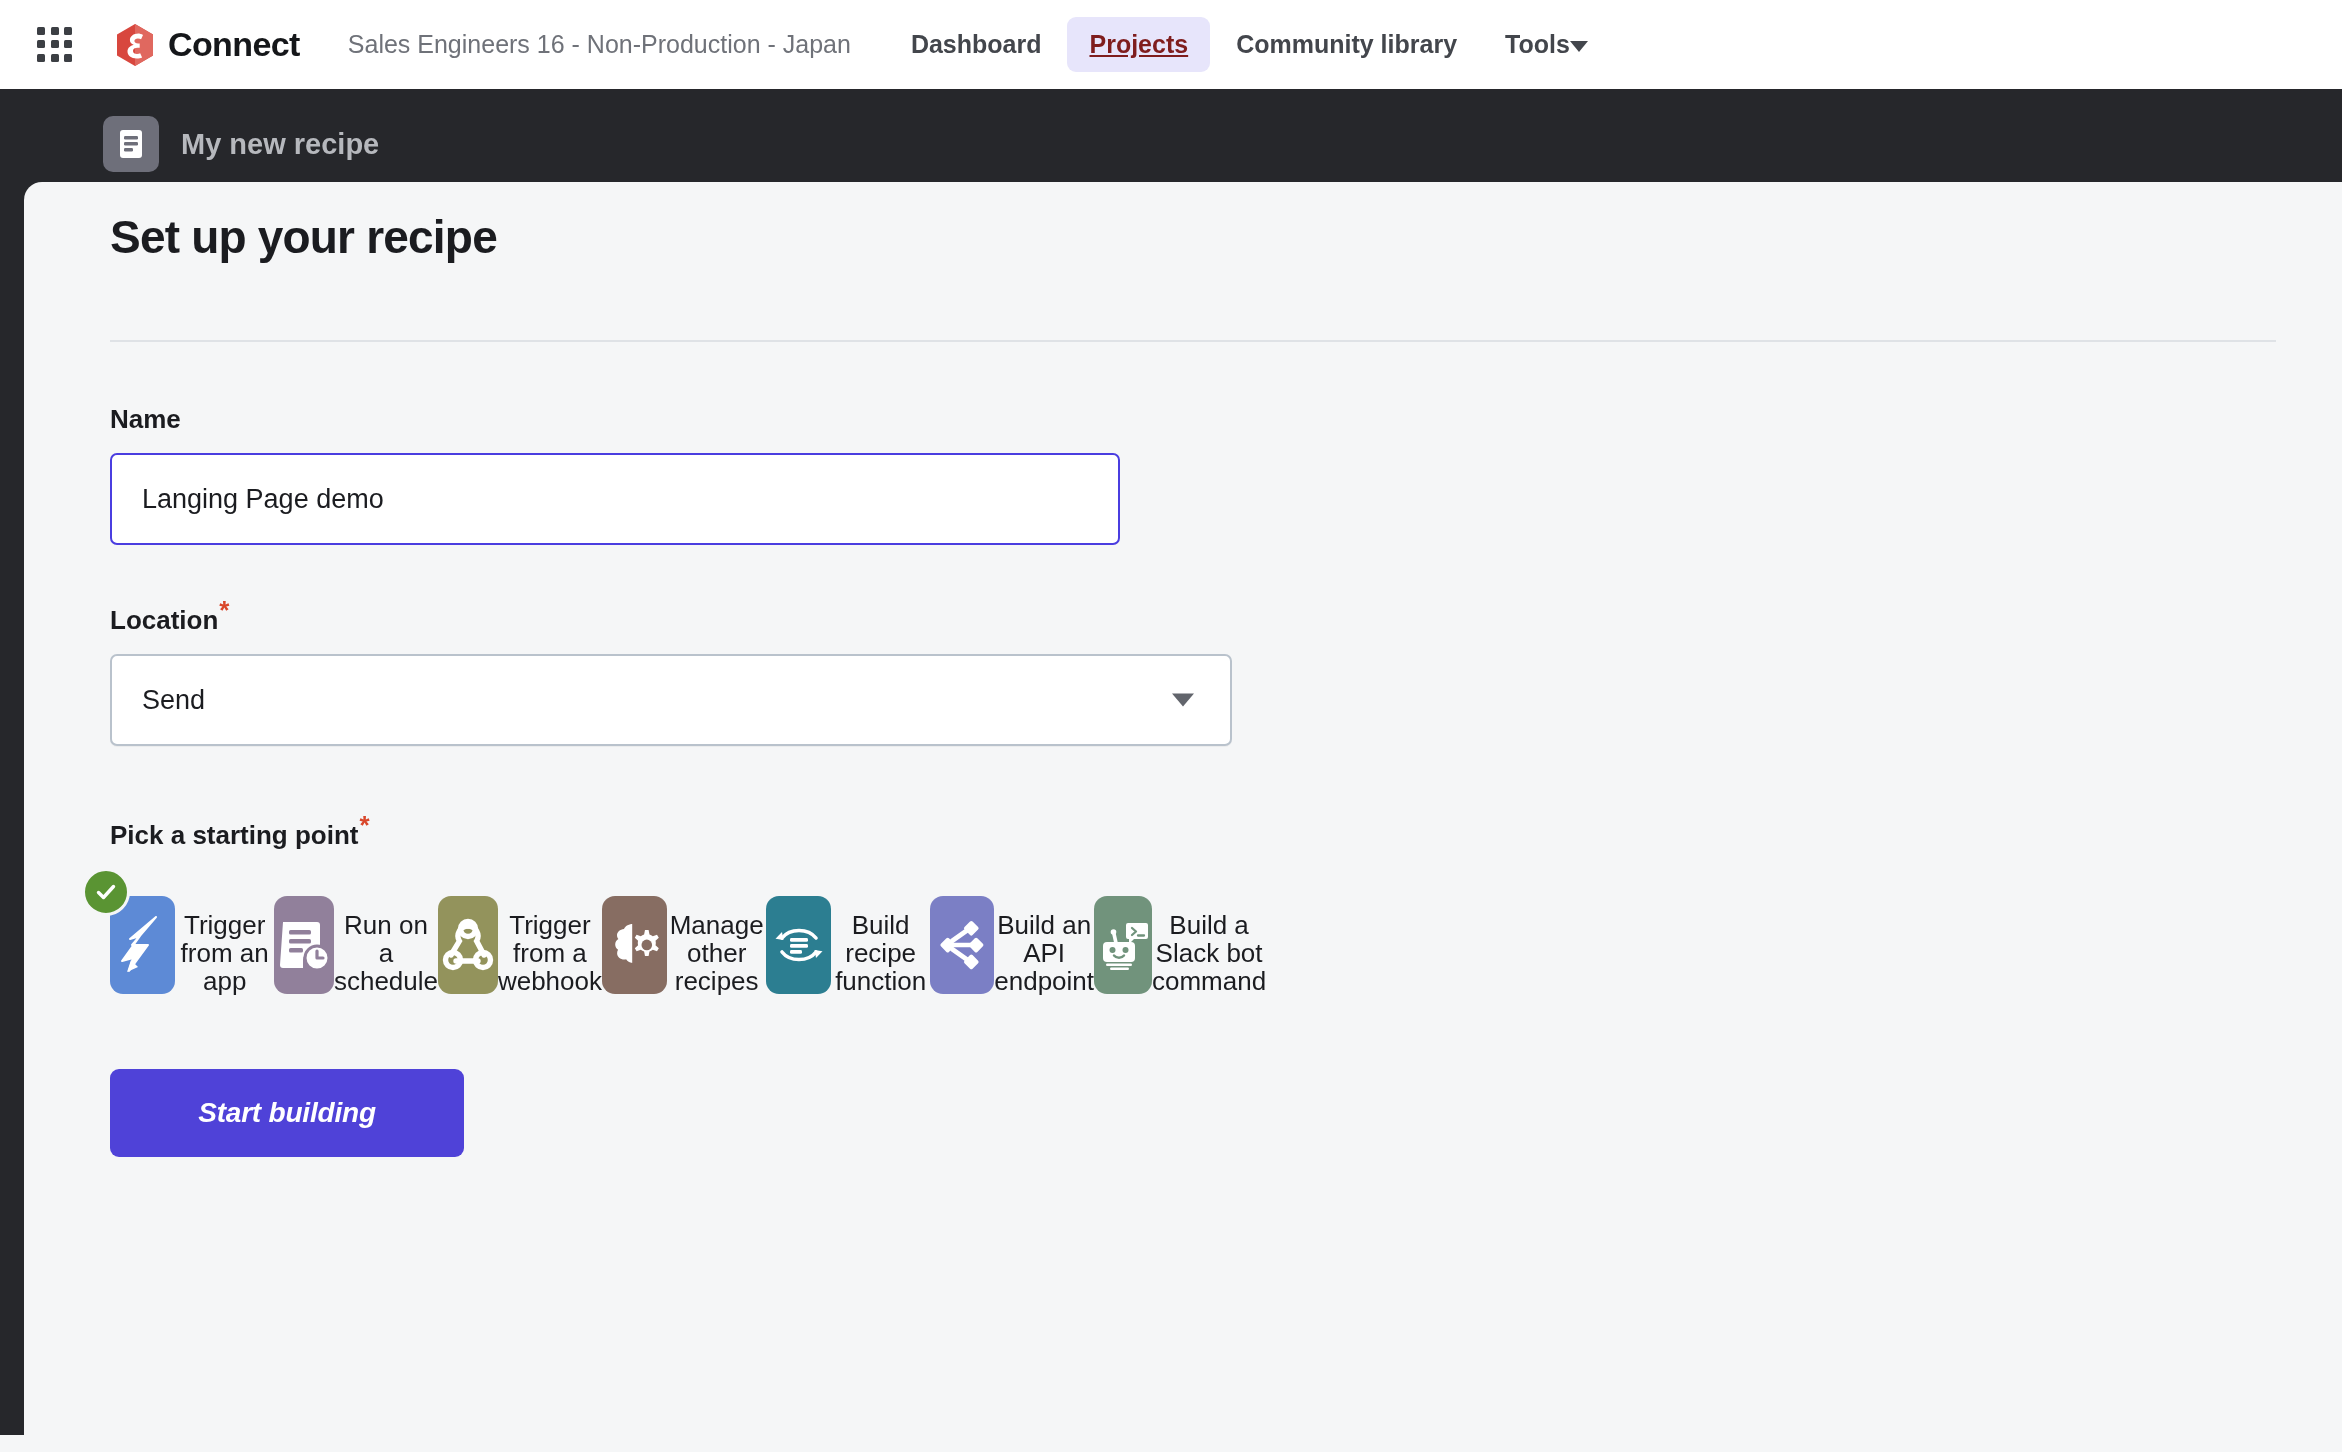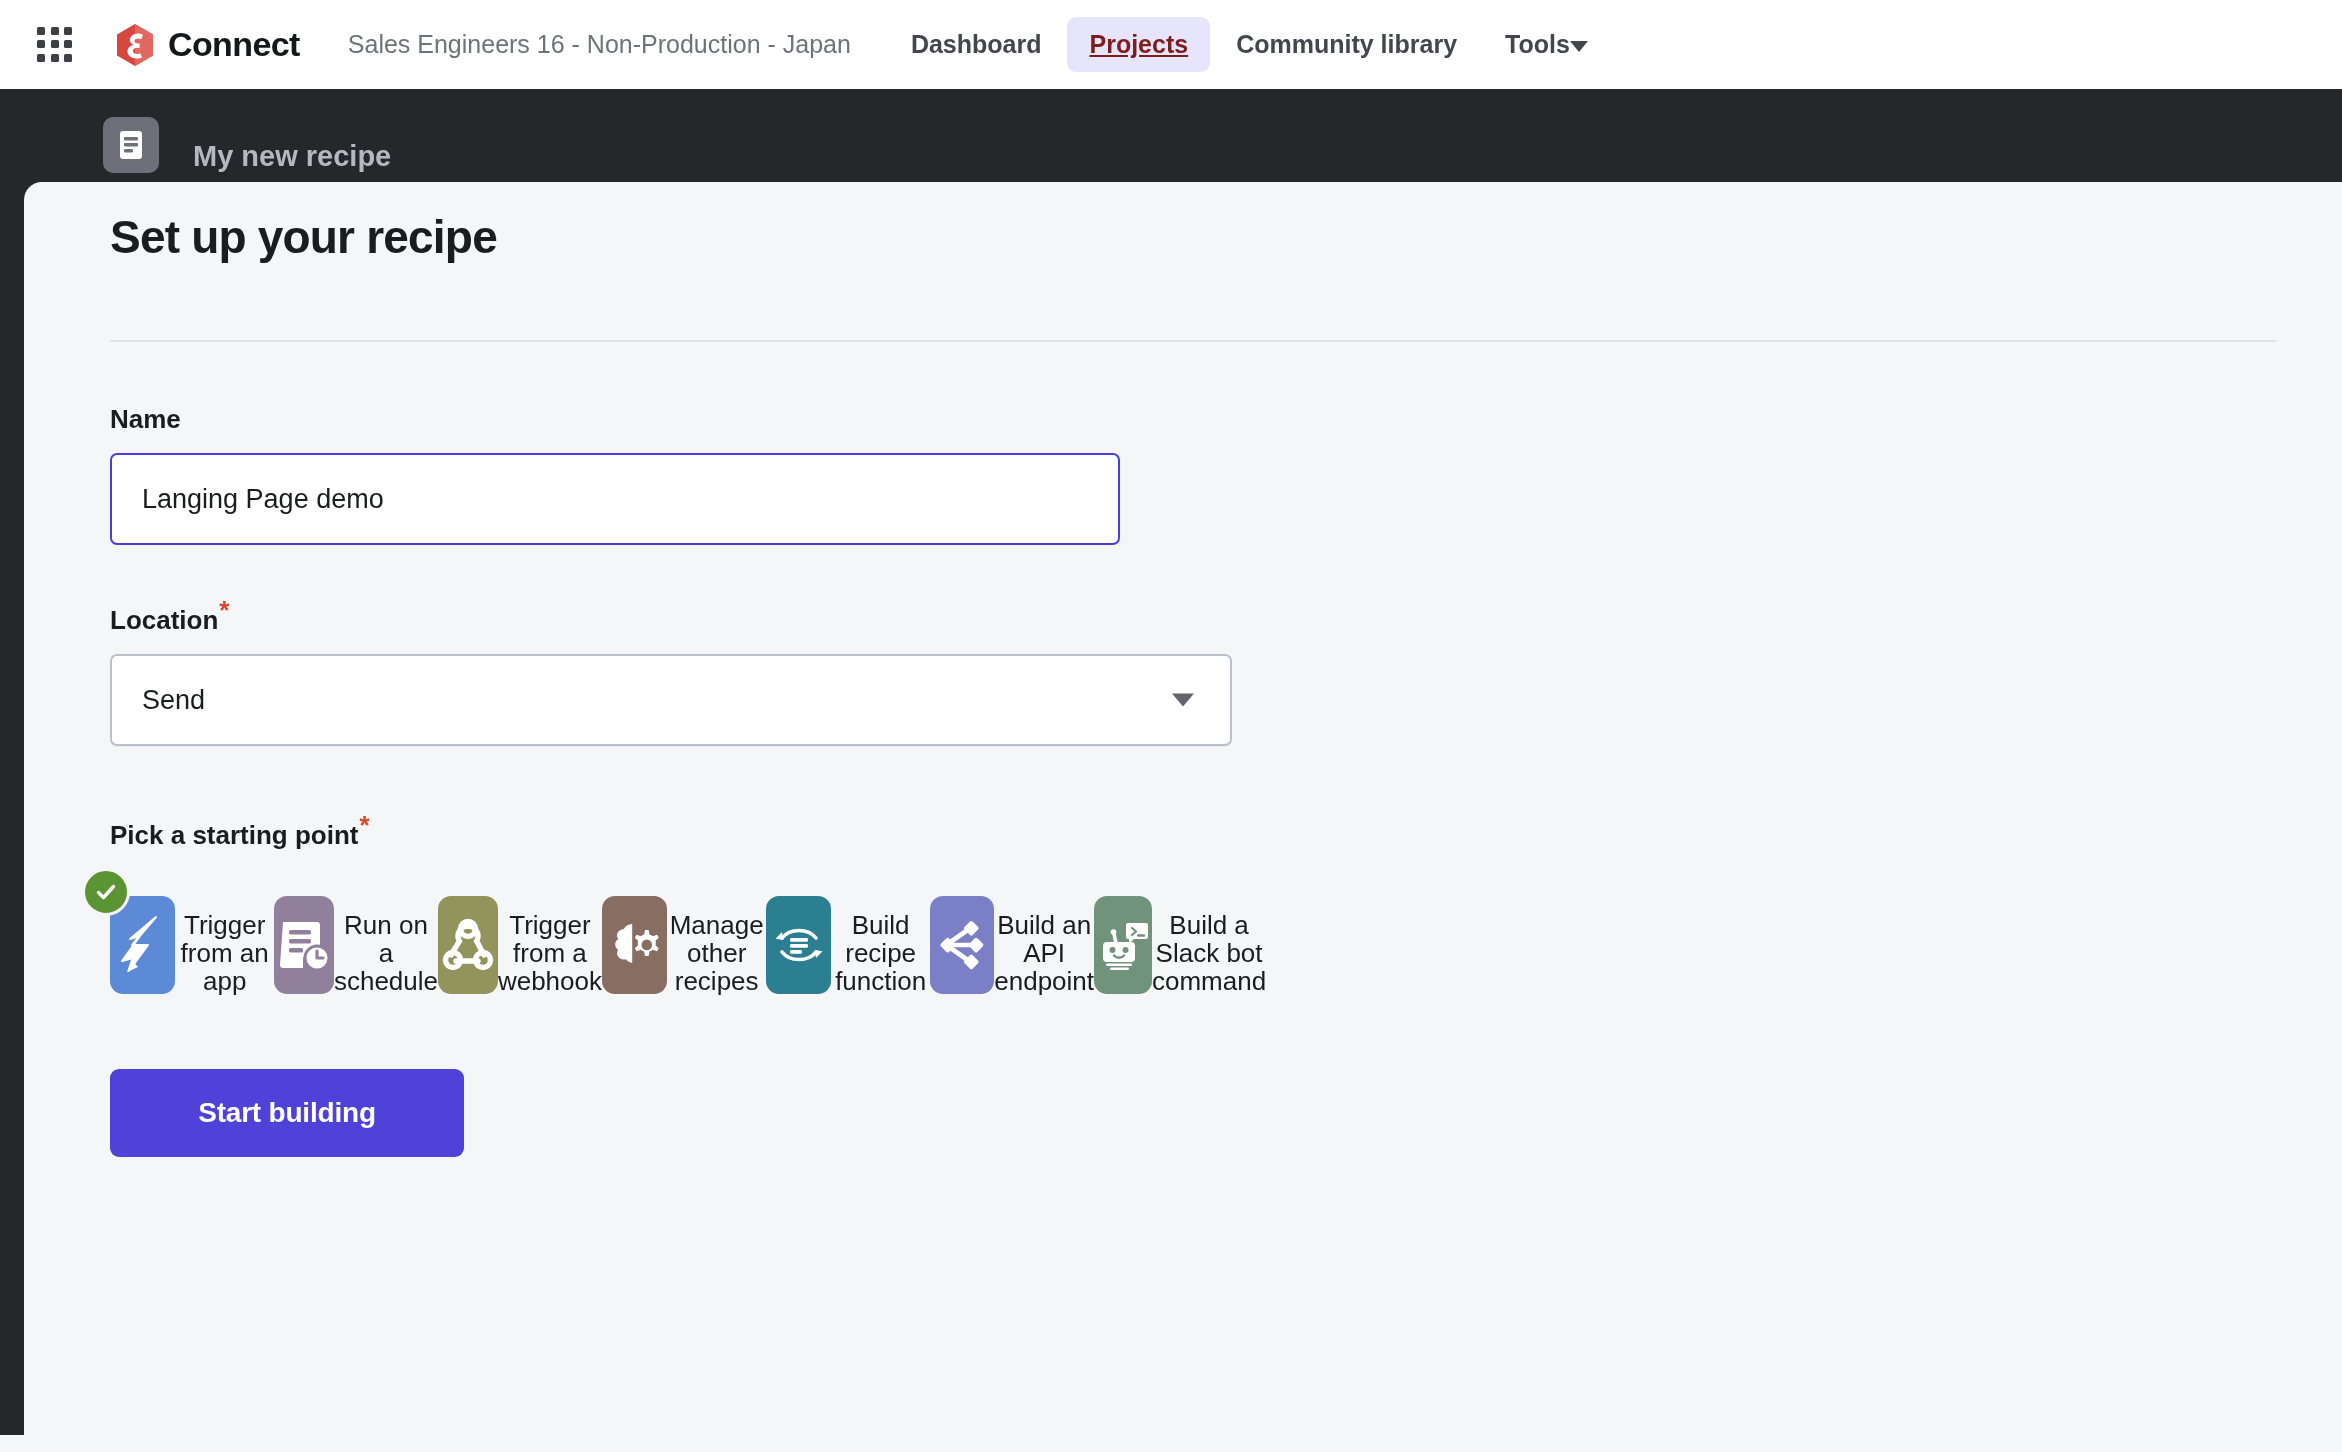--- a/index.html
+++ b/index.html
@@ -111,22 +111,22 @@
 
   
   .dark-bar {
     background: #26272b;
     height: 1346px;
     padding: 26px 0 0 68px;
     position: relative;
   }
   .recipe-head {
     display: flex;
-    align-items: flex-end;
-    gap: 34px;
+    align-items: center;
+    gap: 22px;
     height: 58px;
     padding-left: 35px;
   }
   .recipe-badge {
     width: 56px;
     height: 56px;
     border-radius: 10px;
     background: #6e6f7a;
     display: flex;
     align-items: center;
@@ -286,20 +286,21 @@
     color: #ffffff;
     font-family: "Liberation Sans", sans-serif;
     font-size: 28px;
     font-weight: bold;
     border: none;
     border-radius: 9px;
     width: 354px;
     height: 88px;
     cursor: pointer;
     letter-spacing: -0.2px;
+    font-style: italic;
   }
 </style>
 </head>
 <body>
 
 <div class="topnav">
 
   <div class="grid-icon">
     <span></span>
       <span></span>

